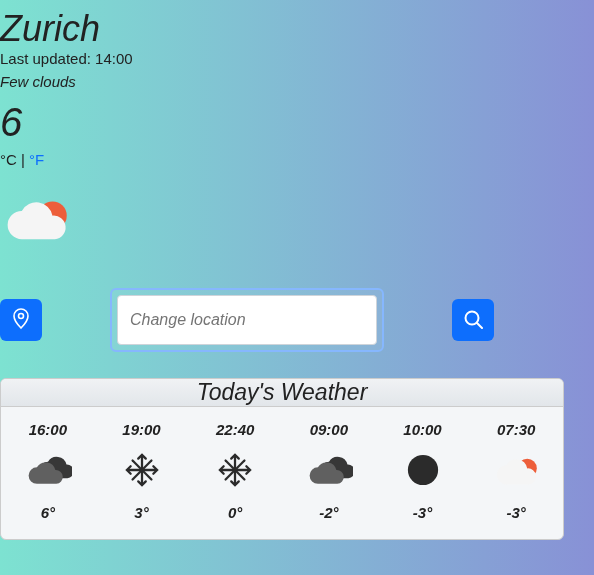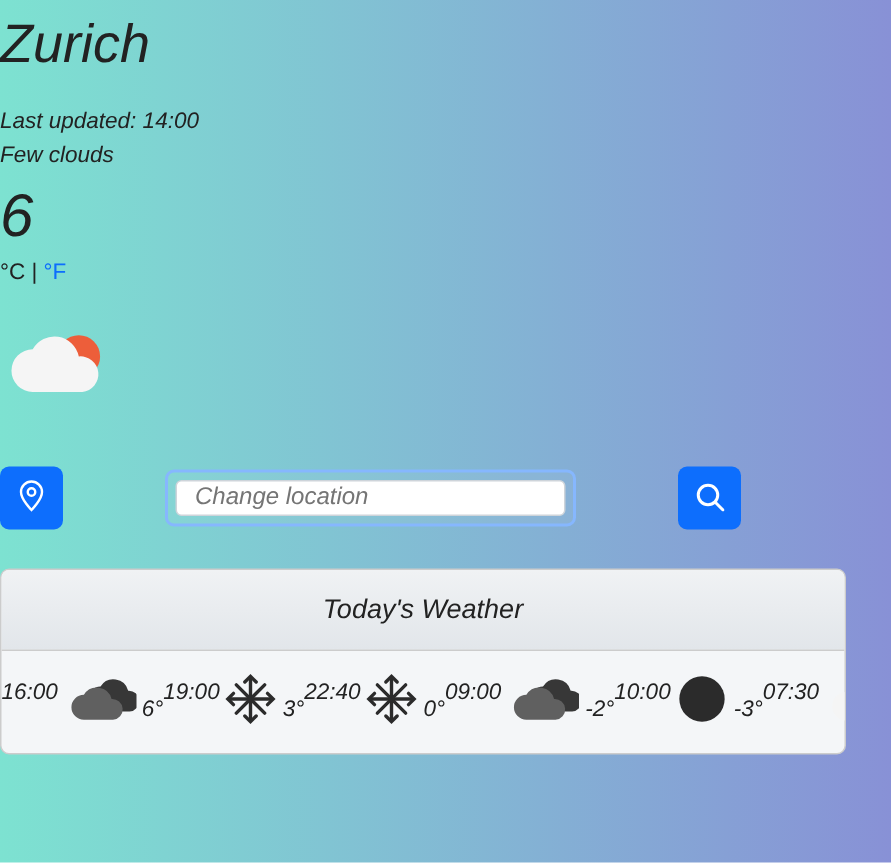--- a/index.html
+++ b/index.html
@@ -5,66 +5,67 @@
 * { margin: 0; padding: 0; box-sizing: border-box; }
 body {
   width: 594px; height: 575px;
   background: linear-gradient(to right, #7de2d1, #8891d6);
   font-family: 'Segoe UI', Tahoma, sans-serif;
   color: #222;
   overflow: hidden;
 }
 .container { display: flex; flex-direction: column; padding-top: 8px; }
 .city { font-size: 36px; font-style: italic; font-weight: 500; }
-.updated { font-size: 15px; font-style: italic; margin-top: 22px; }
+.updated { font-size: 15px; margin-top: 0; }
 .desc { font-size: 15px; font-style: italic; margin-top: 6px; }
 .temp { font-size: 40px; font-style: italic; font-weight: 500; margin-top: 10px; }
 .units { font-size: 15px; margin-top: 6px; }
 .units .f { color: #0d6efd; cursor: pointer; }
 .main-icon { margin-top: 24px; }
 .controls { display: flex; align-items: center; gap: 68px; margin-top: 40px; }
 .btn {
   width: 42px; height: 42px;
   background: #0d6efd; border: none; border-radius: 6px;
   display: flex; align-items: center; justify-content: center;
   cursor: pointer;
 }
 .search-wrap {
   width: 274px; padding: 5px;
   border: 2px solid #86b7fe; border-radius: 6px;
   background: rgba(255,255,255,0.05);
 }
 .search {
-  width: 100%; height: 24px;
+  width: 100%; height: 50px;
   border: 1px solid #ced4da; border-radius: 4px;
   padding: 0 12px;
   font-size: 16px; font-style: italic;
   outline: none;
 }
 .forecast-card {
   width: 564px; margin-top: 26px;
   background: #f4f6f8;
   border: 1px solid #ccc;
   border-radius: 6px;
   overflow: hidden;
 }
 .forecast-header {
   background: linear-gradient(#f0f2f4, #e2e6ea);
   border-bottom: 1px solid #ccc;
   text-align: center;
   font-style: italic;
-  font-size: 18px;
-  padding: 16px 0;
+  font-size: 23px;
+  padding: 0 0;
 }
 .forecast-row { display: flex; }
 .slot {
   flex: 1;
-  display: flex; flex-direction: row; align-items: center;
+  display: flex; flex-direction: column; align-items: center;
   padding: 14px 0 18px;
   gap: 4px;
+  font-weight: bold;
 }
 .slot-time { font-size: 15px; font-style: italic; margin-bottom: 10px; }
 .slot-temp { font-size: 15px; font-style: italic; margin-top: 12px; }
 .slot-icon { height: 36px; display: flex; align-items: center; justify-content: center; }
 </style>
 </head>
 <body>
 
 <svg width="0" height="0" style="position:absolute">
   <defs>

